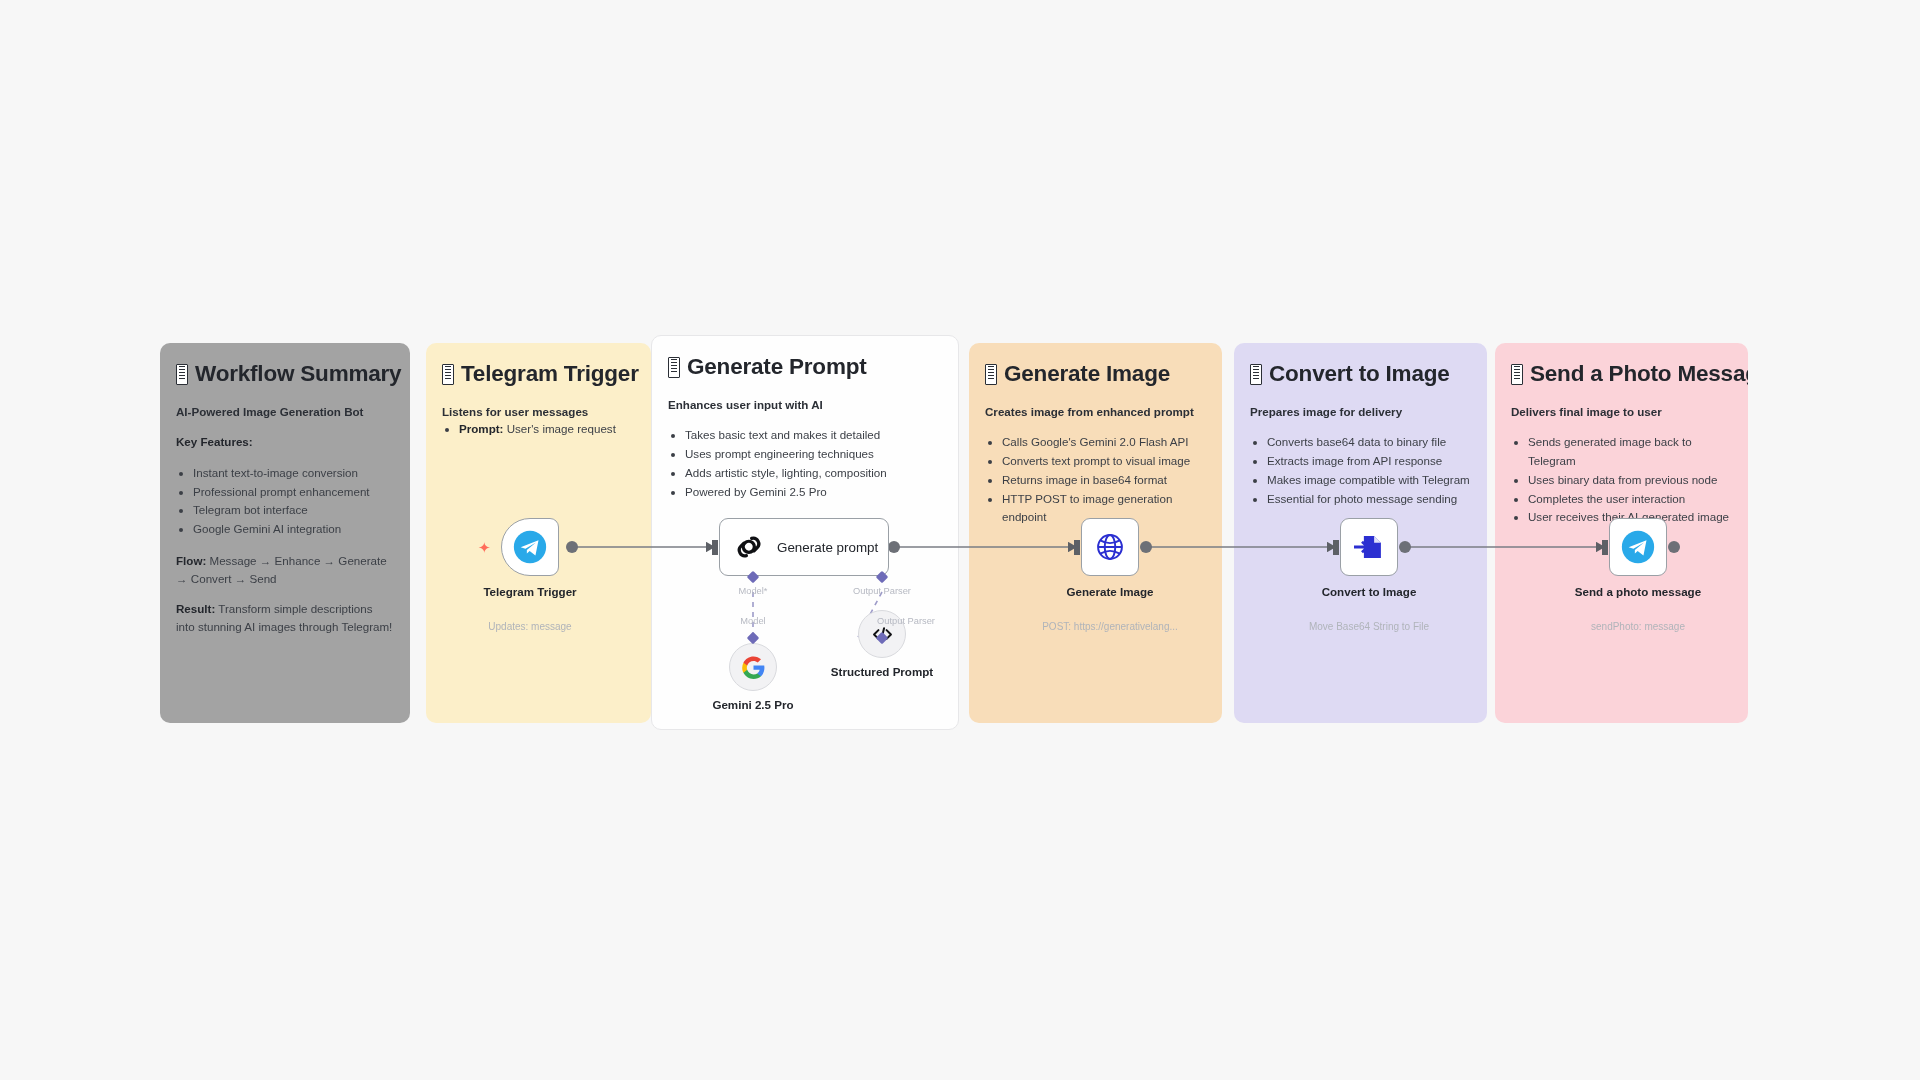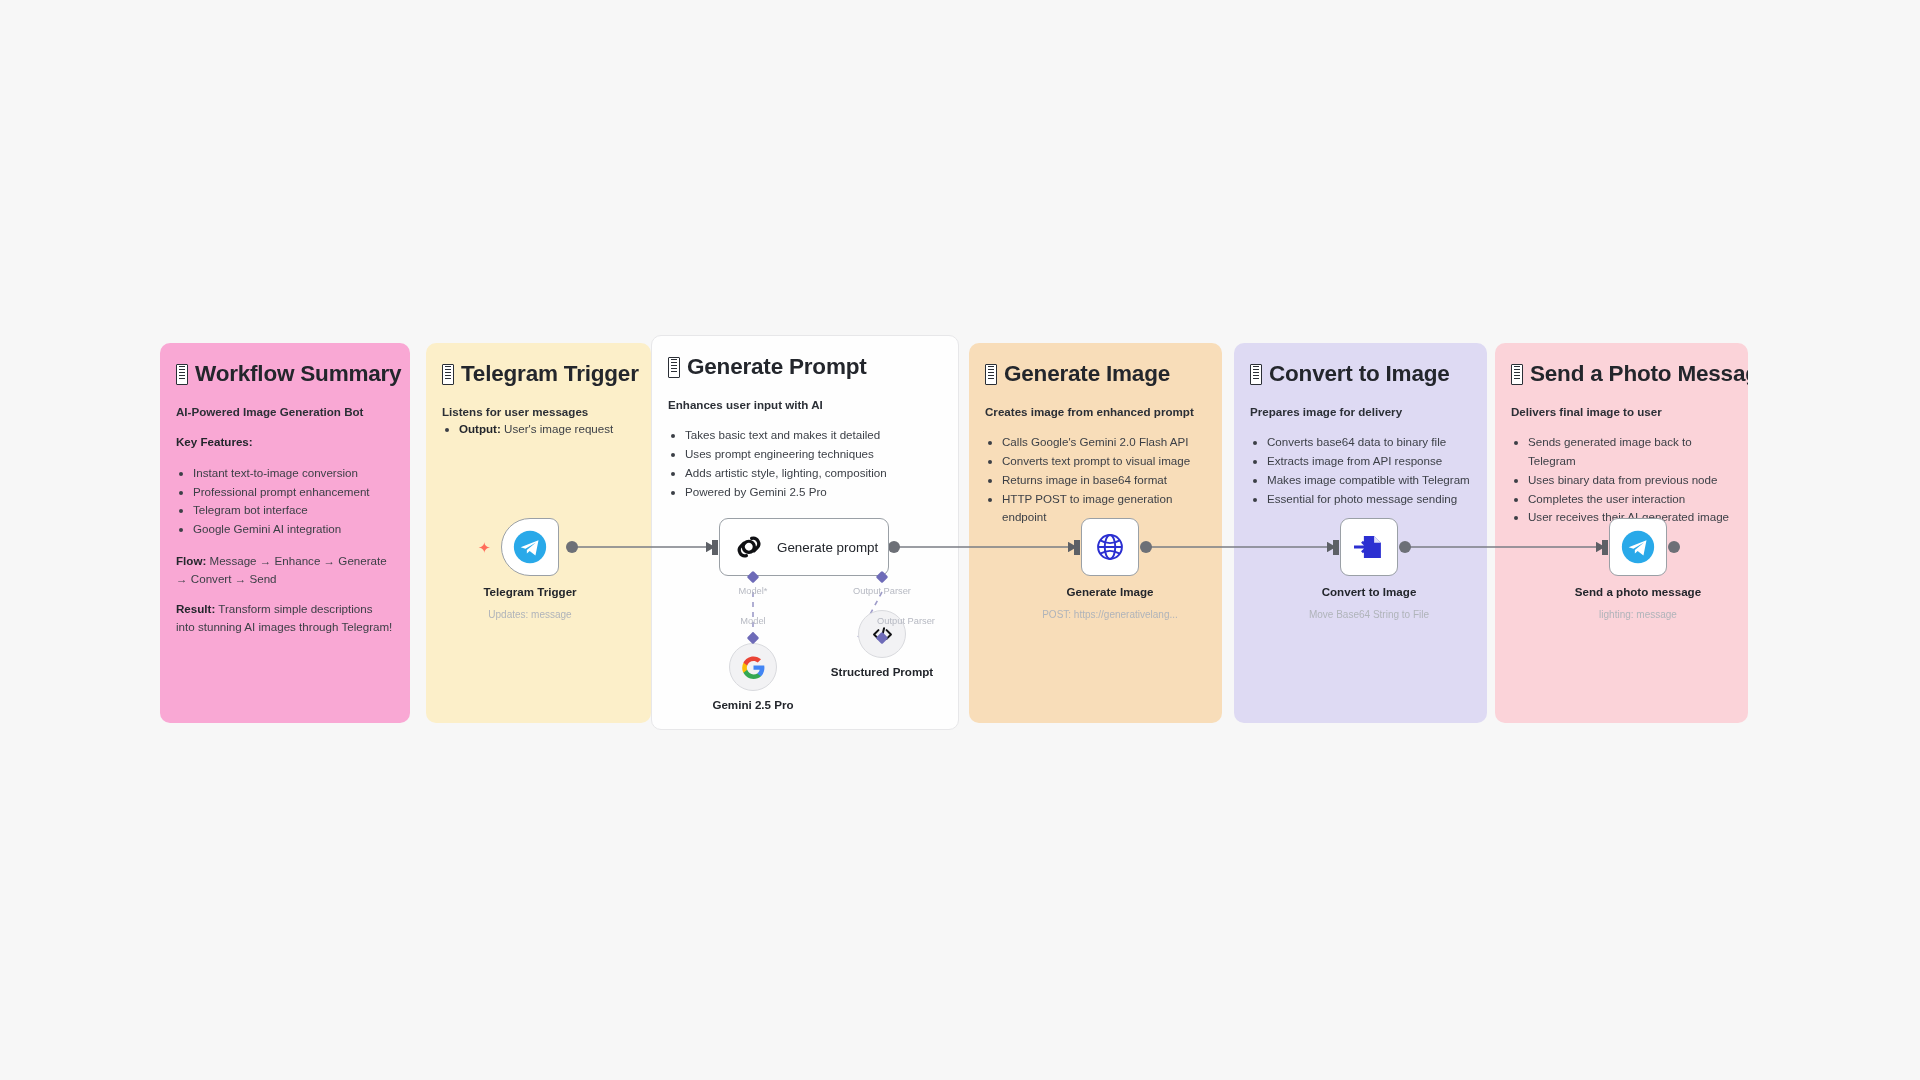--- a/index.html
+++ b/index.html
@@ -144,21 +144,21 @@
     font-size: 11.6px;
     font-weight: 700;
     color: #23262c;
     line-height: 1.3;
   }
   .node-label .sub {
     display: block;
     font-size: 10px;
     color: #b0b4ba;
     line-height: 1.5;
-    margin-top: 8px;
+    margin-top: 20px;
   }
 
   
   .node-wide .node-box {
     width: 170px;
     height: 58px;
     justify-content: flex-start;
     padding-left: 14px;
     gap: 13px;
   }
@@ -223,21 +223,21 @@
     line-height: 1;
     pointer-events: none;
   }
 </style>
 </head>
 <body>
 
 <div id="stage">
 
   <div class="band" id="band">
-      <div class="card" style="background: #f9a8d4; width: 250px; height: 380px;">
+      <div class="card" style="background: #a3a3a3; width: 250px; height: 380px;">
         <div class="card-title">
           <span class="tofu"></span>
           <span>Workflow Summary</span>
         </div>
         <div class="subtitle">AI-Powered Image Generation Bot</div>
         <p class="para"><b>Key Features:</b><span></span></p>
         <ul>
           <li>Instant text-to-image conversion</li>
           <li>Professional prompt enhancement</li>
           <li>Telegram bot interface</li>
@@ -246,21 +246,21 @@
         <p class="para"><b>Flow:</b><span> Message → Enhance → Generate → Convert → Send</span></p>
         <p class="para"><b>Result:</b><span> Transform simple descriptions into stunning AI images through Telegram!</span></p>
       </div>
       <div class="card" style="background: rgb(252, 239, 201); width: 225px; height: 380px; margin-left: 16px;">
         <div class="card-title">
           <span class="tofu"></span>
           <span>Telegram Trigger</span>
         </div>
         <div class="subtitle">Listens for user messages</div>
         <ul style="margin-top: -13px;">
-          <li><b>Output:</b><span> User's image request</span></li>
+          <li><b>Prompt:</b><span> User's image request</span></li>
         </ul>
       </div>
       <div class="card" style="background: rgb(254, 254, 254); width: 308px; height: 395px; border: 1px solid rgb(231, 231, 233); margin-top: -8px; margin-left: 0px;">
         <div class="card-title">
           <span class="tofu"></span>
           <span>Generate Prompt</span>
         </div>
         <div class="subtitle">Enhances user input with AI</div>
         <ul>
           <li>Takes basic text and makes it detailed</li>
@@ -410,21 +410,21 @@
         <div class="node-box">
           <span style="display: inline-flex; align-items: center; justify-content: center; width: 34px; height: 34px; flex: 0 0 auto;">
             <svg viewBox="0 0 40 40" width="34" height="34">
               <circle cx="20" cy="20" r="19" fill="#29a9e9"></circle>
               <path d="M9 20.3 L30 12 L26.4 30 L19.6 24.6 L16.3 27.6 L16.3 23.4 L27 14.6 L14.6 22 Z" fill="#ffffff"></path>
             </svg>
           </span>
         </div>
         <div class="node-label">
           <span class="nm">Send a photo message</span>
-          <span class="sub">lighting: message</span>
+          <span class="sub">sendPhoto: message</span>
         </div>
       </div>
       <div class="subnode" style="left: 729px; top: 643px;">
         <div class="subnode-circle">
           <span style="display: inline-flex; align-items: center; justify-content: center; width: 25px; height: 25px; flex: 0 0 auto;">
             <svg viewBox="0 0 48 48" width="25" height="25">
               <path fill="#4285F4" d="M45 24.5c0-1.6-.15-3.1-.4-4.5H24v8.5h11.8c-.5 2.7-2 5-4.3 6.6v5.5h7c4.1-3.8 6.5-9.4 6.5-16.1z"></path>
               <path fill="#34A853" d="M24 46c5.8 0 10.7-1.9 14.3-5.2l-7-5.5c-1.9 1.3-4.4 2.1-7.3 2.1-5.6 0-10.4-3.8-12.1-8.9H4.7v5.6C8.3 41.3 15.6 46 24 46z"></path>
               <path fill="#FBBC05" d="M11.9 28.5c-.4-1.3-.7-2.7-.7-4.1s.25-2.8.7-4.1v-5.6H4.7A22 22 0 0 0 2.3 24.4c0 3.6.85 6.9 2.4 9.7l7.2-5.6z"></path>
               <path fill="#EA4335" d="M24 11.3c3.2 0 6 1.1 8.2 3.2l6.2-6.2C34.7 4.8 29.8 2.8 24 2.8 15.6 2.8 8.3 7.5 4.7 14.7l7.2 5.6c1.7-5.1 6.5-9 12.1-9z"></path>

